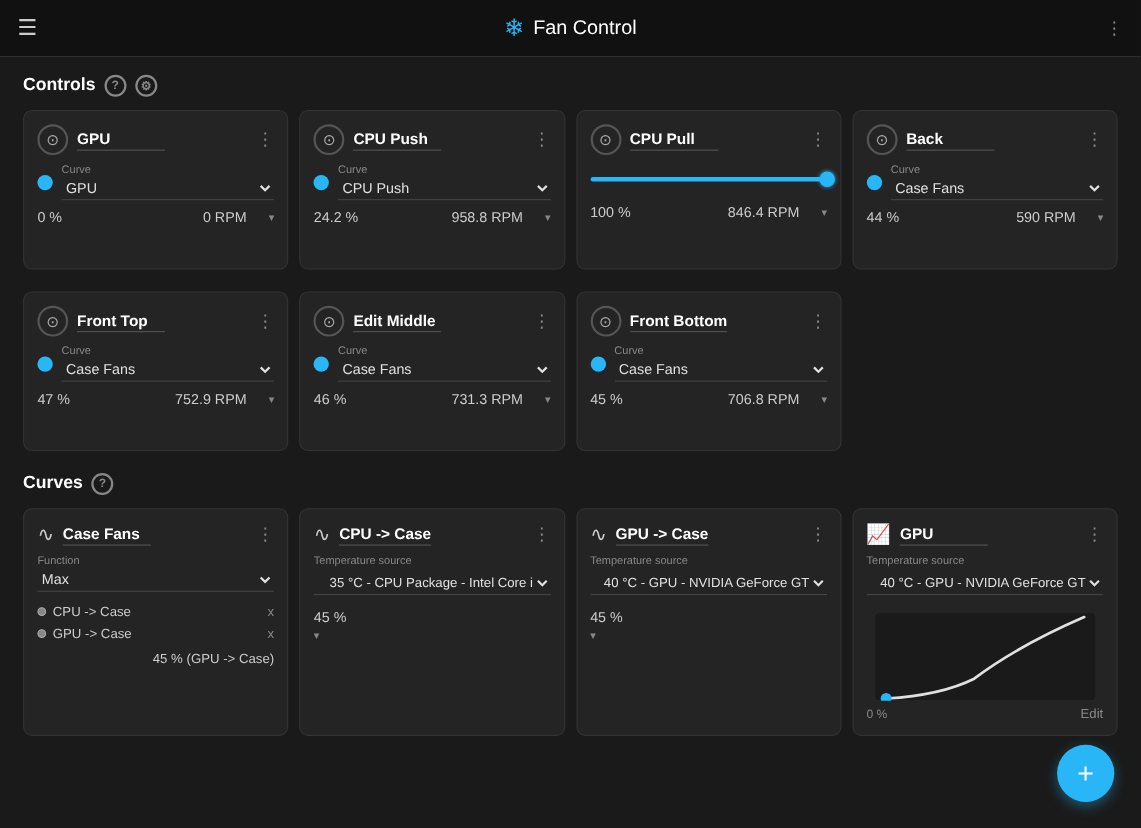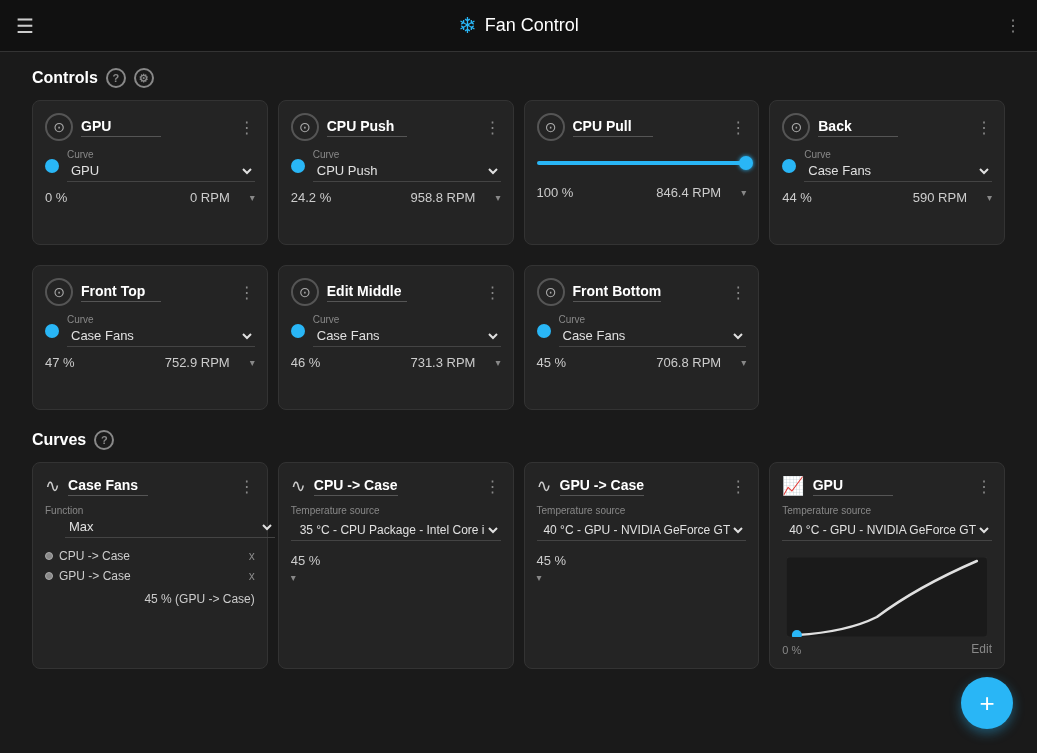--- a/index.html
+++ b/index.html
@@ -36,21 +36,21 @@
     }
     .header-icon { color: #29b6f6; font-size: 22px; }
     .hamburger-icon, .more-icon {
       font-size: 20px;
       cursor: pointer;
       color: #ccc;
     }
 
     
     .main-content {
-      padding: 12px 32px;
+      padding: 12px 21px;
       overflow-y: auto;
       height: calc(753px - 52px);
     }
 
     
     .section-header {
       display: flex;
       align-items: center;
       gap: 8px;
       font-size: 16px;
@@ -241,21 +241,20 @@
       background: transparent;
       border: none;
       border-bottom: 1px solid #444;
       color: #e0e0e0;
       font-size: 13px;
       width: 100%;
       cursor: pointer;
       outline: none;
       padding: 2px 0;
       margin-bottom: 8px;
-      margin-left: 20px;
     }
 
     .add-fan-wrap {
       border-bottom: 1px solid #444;
       margin-bottom: 8px;
     }
     .add-fan-select {
       background: transparent;
       border: none;
       color: #888;

